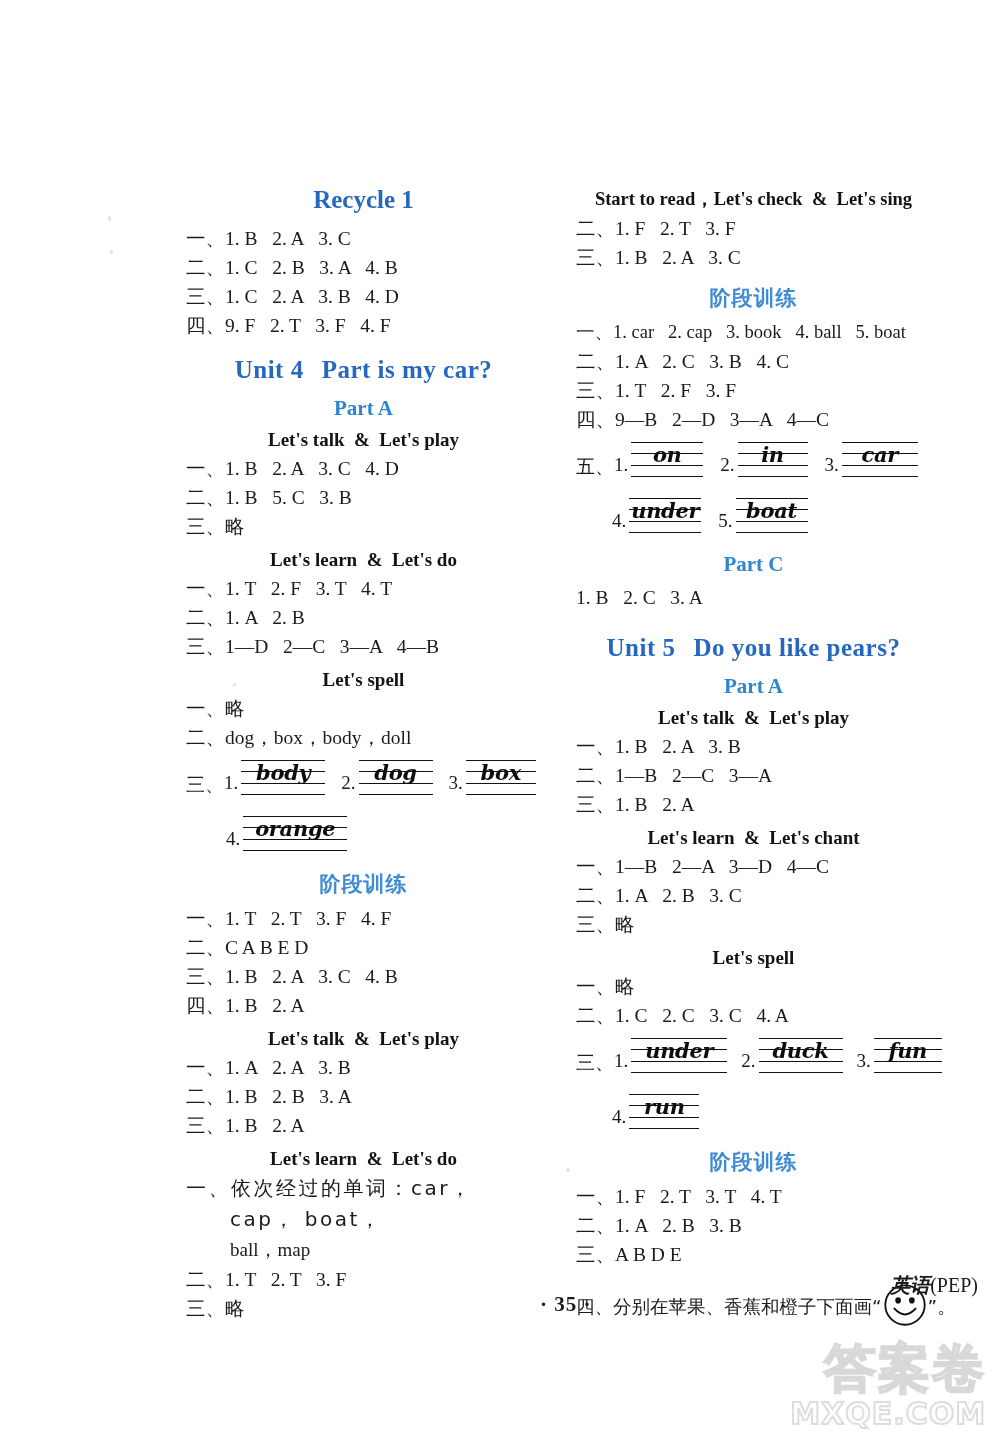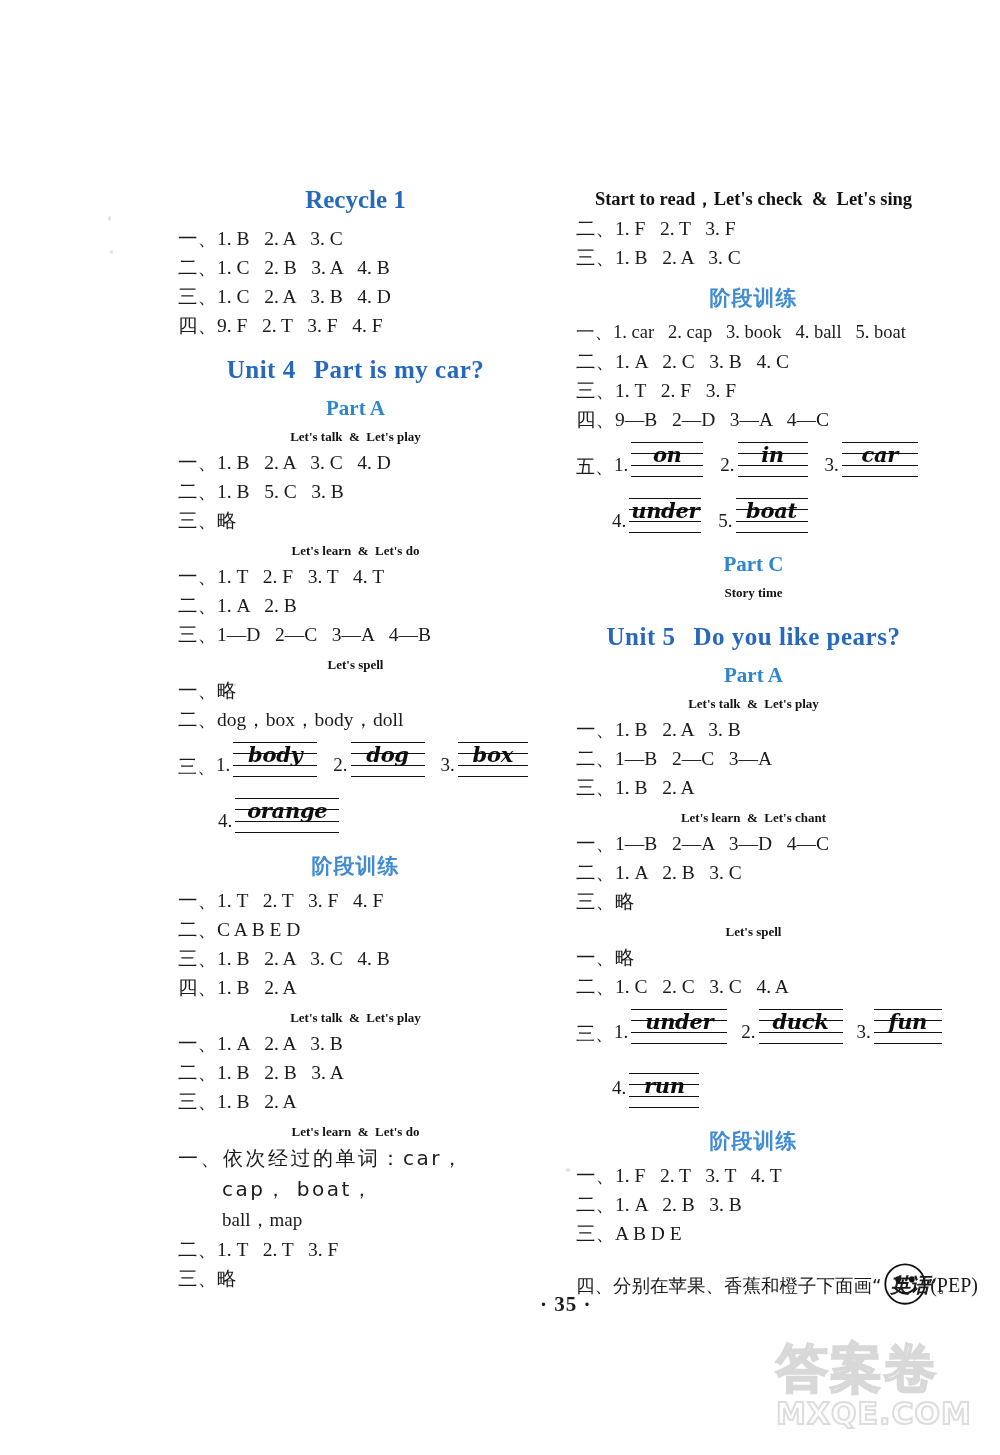--- a/index.html
+++ b/index.html
@@ -17,21 +17,21 @@
   .cols{
     position:absolute;
     left:178px; top:186px;
     width:800px;
   }
   .col{
     position:absolute;
     top:0;
     width:355px;
   }
-  .col-left{left:0;}
+  .col-left{left:8px;}
   .col-right{left:398px;}
 
   
   .h-unit{
     color:#2668bd;
     font-weight:bold;
     font-size:25px;
     text-align:center;
     letter-spacing:.5px;
     margin:16px 0 10px 0;
@@ -57,21 +57,21 @@
     font-weight:bold;
     font-size:21px;
     text-align:center;
     font-family:"DejaVu Sans", sans-serif;
     letter-spacing:1px;
     margin:12px 0 6px 0;
   }
   .h-sub{
     color:#131313;
     font-weight:bold;
-    font-size:13px;
+    font-size:19px;
     text-align:center;
     margin:8px 0 3px 0;
     white-space:pre;
   }
 
   
   .ln{
     font-size:19.5px;
     line-height:29px;
     white-space:pre;
@@ -150,21 +150,21 @@
     font-size:20px;
   }
 
   
   .wm{
     position:absolute;
     right:14px;bottom:4px;
     width:210px;height:112px;
     opacity:.55;
     pointer-events:none;
-    text-align:left;
+    text-align:right;
   }
   .wm .wm-cn{
     font-family:"DejaVu Sans", sans-serif;
     font-weight:bold;
     font-size:52px;
     line-height:58px;
     color:transparent;
     -webkit-text-stroke:2px #b9b9b9;
     letter-spacing:2px;
     white-space:nowrap;
@@ -331,21 +331,21 @@
         <div class="hw-item" style="margin-left:17px;">
           <span class="hw-num">5.</span>
           <div class="ruled" style="width:72px;">
             <div class="rl r1"></div><div class="rl r2"></div><div class="rl r3"></div><div class="rl r4"></div>
             <span class="hw-word">boat</span>
           </div>
         </div>
       </div>
 
       <div class="h-part">Part C</div>
-      <div class="h-sub">Story time</div>
+      <div class="ln">1. B   2. C   3. A</div>
 
       <div class="h-unit" style="margin-top:22px;"><span>Unit 5</span><span class="gap"></span><span>Do you like pears?</span></div>
 
       <div class="h-part">Part A</div>
       <div class="h-sub">Let's talk  &amp;  Let's play</div>
 
       <div class="ln">一、1. B   2. A   3. B</div>
       <div class="ln">二、1—B   2—C   3—A</div>
       <div class="ln">三、1. B   2. A</div>
 
@@ -381,21 +381,21 @@
           <div class="ruled" style="width:68px;">
             <div class="rl r1"></div><div class="rl r2"></div><div class="rl r3"></div><div class="rl r4"></div>
             <span class="hw-word">fun</span>
           </div>
         </div>
       </div>
 
       <div class="hw-row second" style="padding-left:36px;">
         <div class="hw-item">
           <span class="hw-num">4.</span>
-          <div class="ruled" style="width:70px;margin-top:8px;">
+          <div class="ruled" style="width:70px;">
             <div class="rl r1"></div><div class="rl r2"></div><div class="rl r3"></div><div class="rl r4"></div>
             <span class="hw-word">run</span>
           </div>
         </div>
       </div>
 
       <div class="h-cn">阶段训练</div>
 
       <div class="ln">一、1. F   2. T   3. T   4. T</div>
       <div class="ln">二、1. A   2. B   3. B</div>

